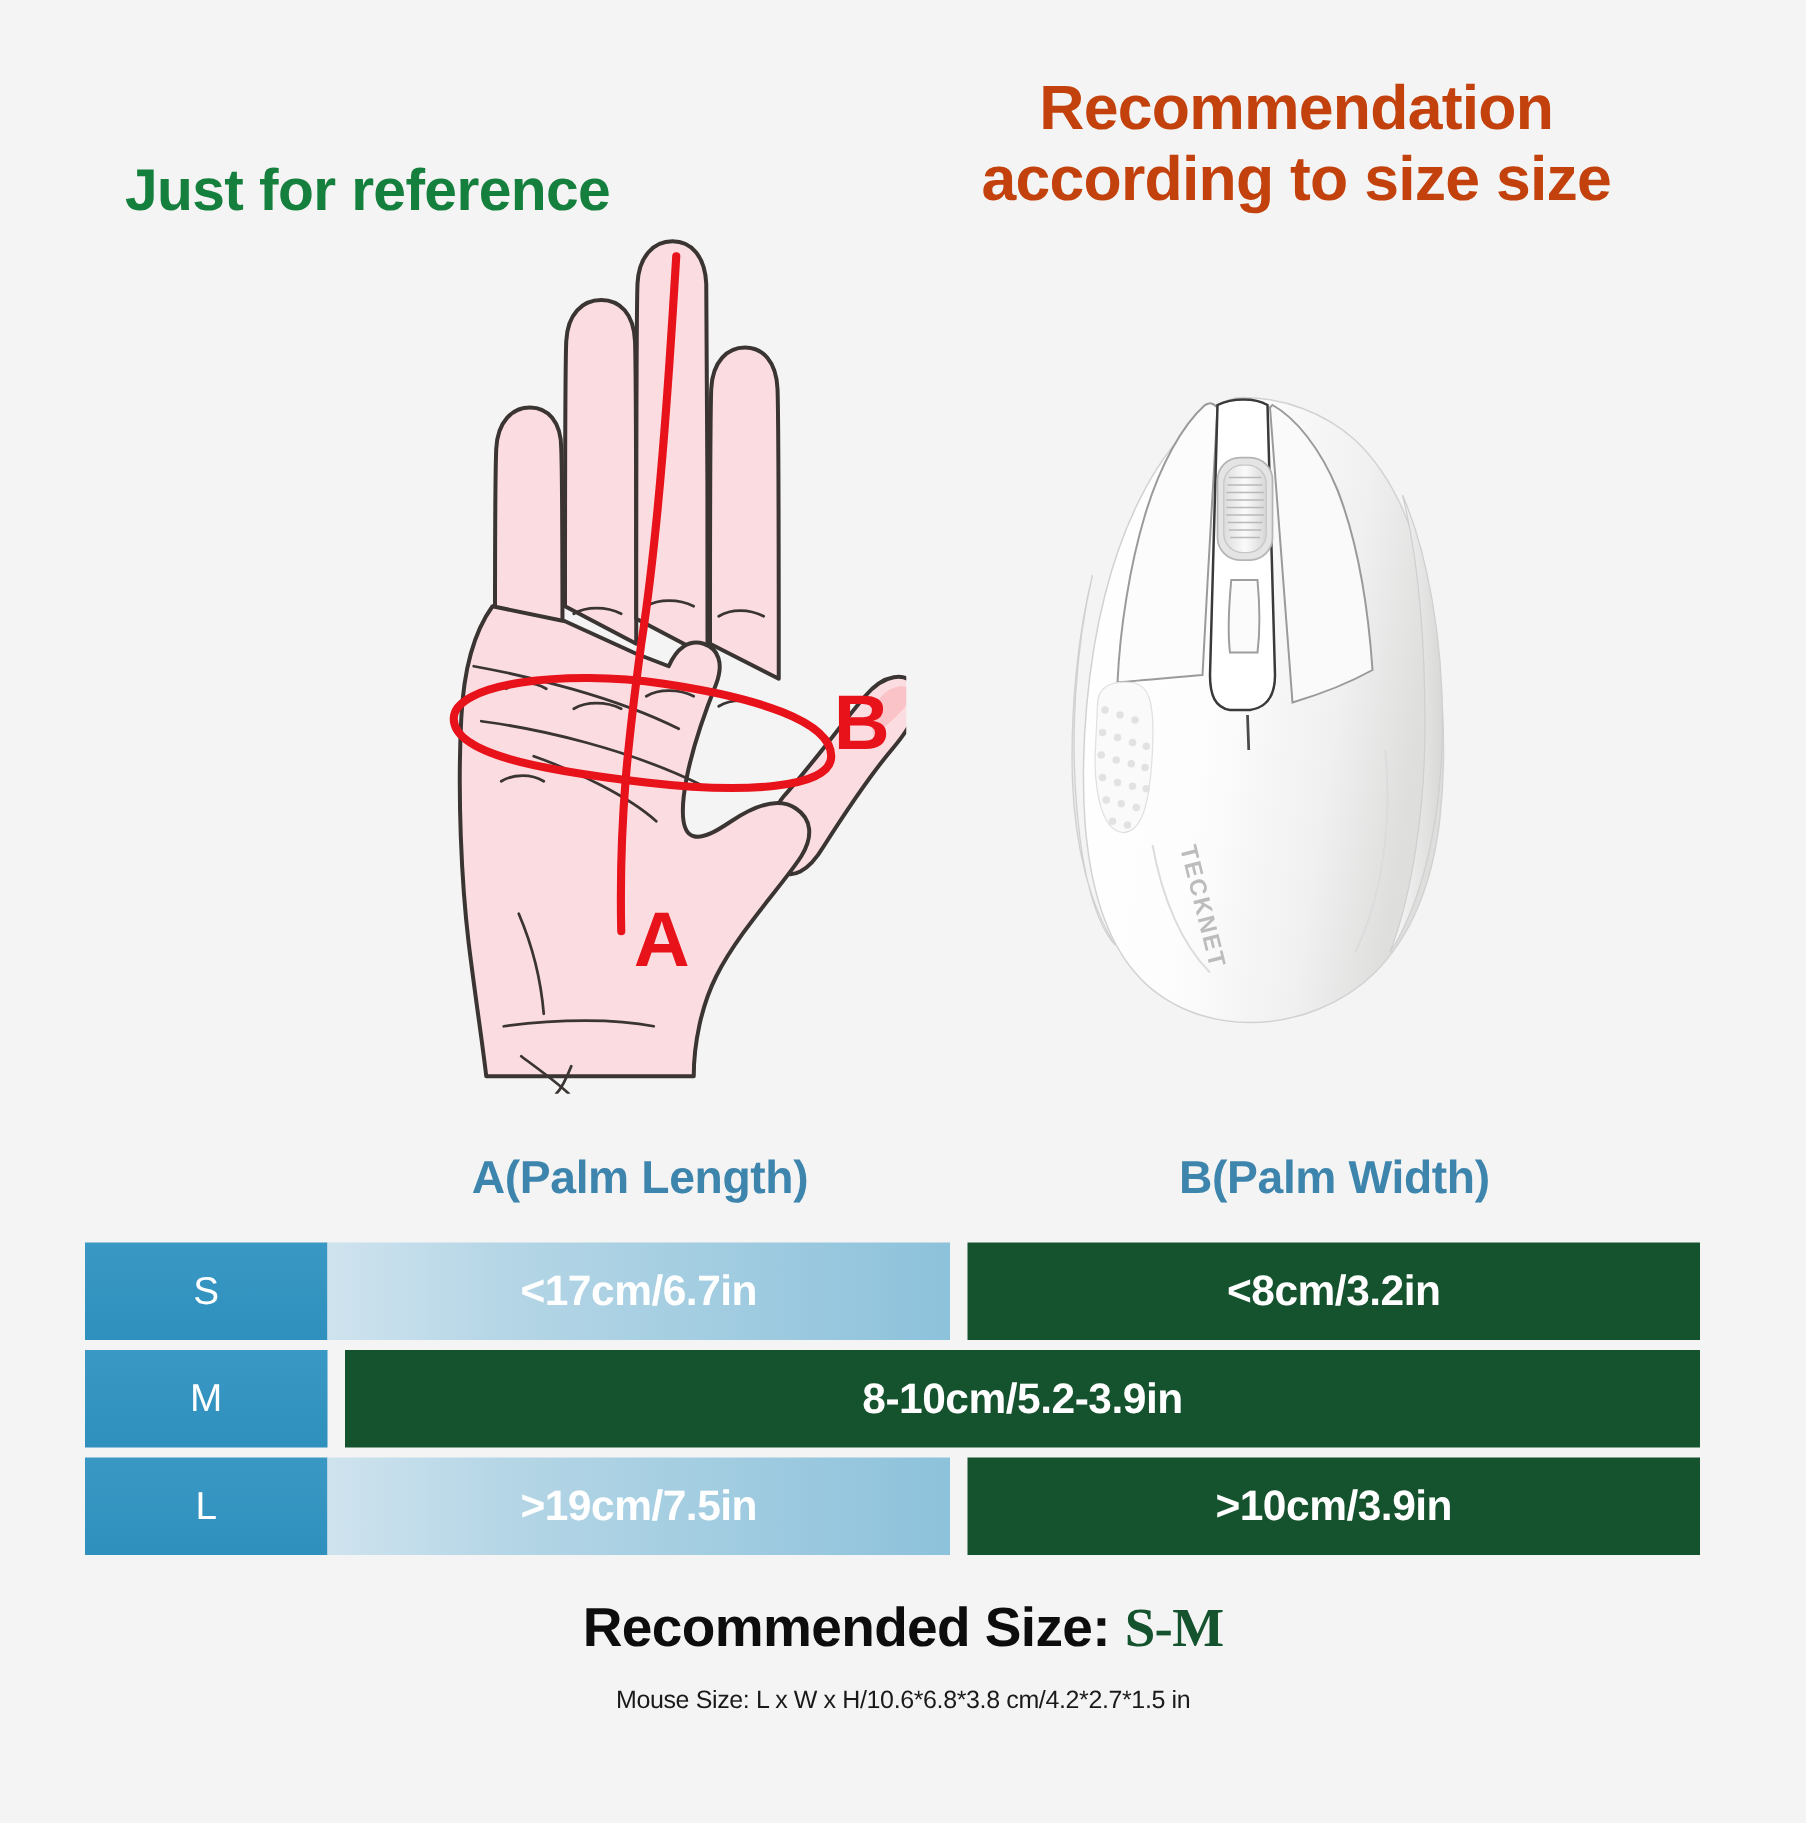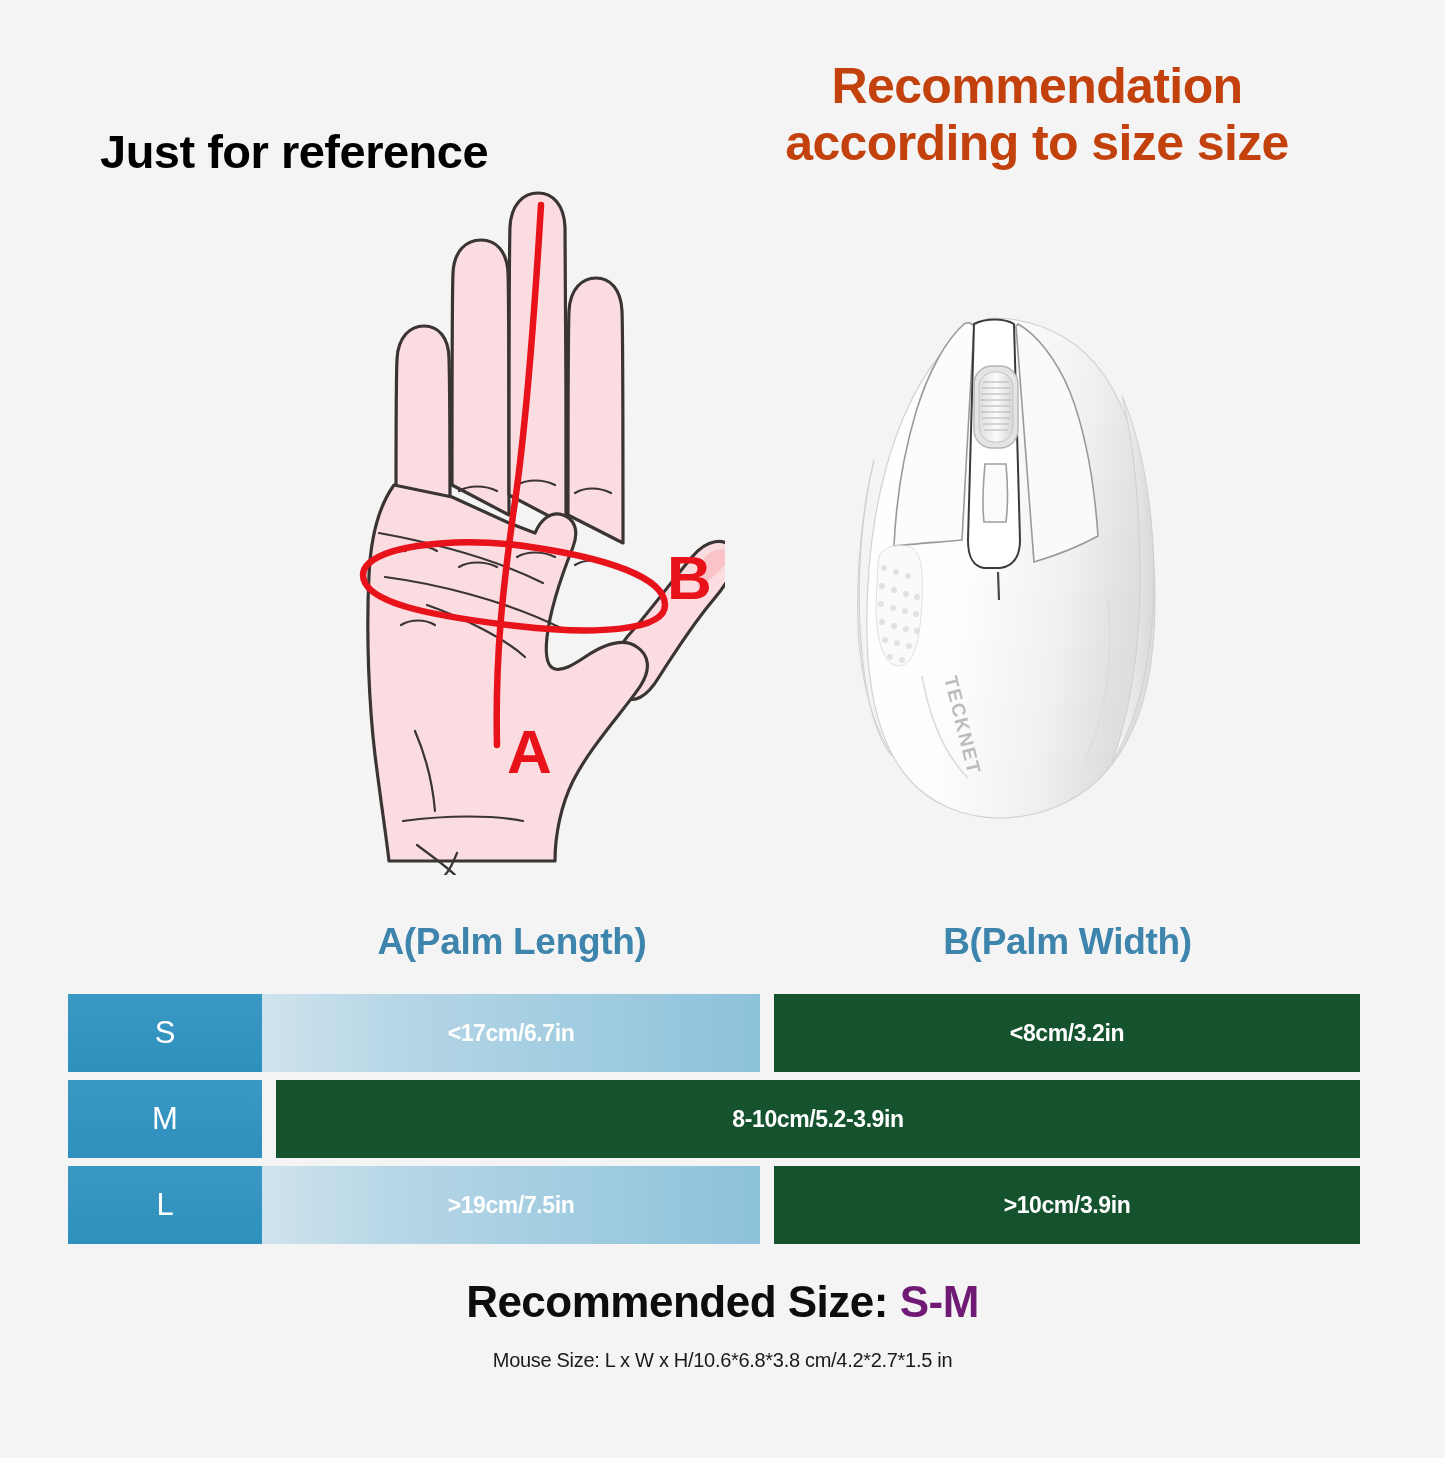--- a/index.html
+++ b/index.html
@@ -8,21 +8,21 @@
     background: #f4f4f4;
     font-family: "Liberation Sans", sans-serif;
     overflow: hidden;
   }
   .page { position: relative; width: 1445px; height: 1458px; background: #f4f4f4; }
 
   
   .ref-title {
     position: absolute; left: 100px; top: 124px;
     font-size: 47px; font-weight: 700; letter-spacing: -0.5px;
-    color: #000000; white-space: nowrap;
+    color: #15803d; white-space: nowrap;
   }
   .rec-title {
     position: absolute; left: 672px; top: 58px; width: 730px;
     text-align: center; color: #c2410c;
     font-size: 50px; font-weight: 700; line-height: 1.14;
     letter-spacing: -0.6px;
   }
   .rec-title .l2 { display: block; }
 
   
@@ -48,40 +48,40 @@
   }
   .trow { display: flex; height: 78px; gap: 0; }
   .tlabel {
     width: 194px; flex: 0 0 194px;
     background: linear-gradient(180deg,#3a98c4 0%,#2f90bd 100%);
     color: #ffffff; font-size: 31px; font-weight: 400;
     display: flex; align-items: center; justify-content: center;
   }
   .tval {
     display: flex; align-items: center; justify-content: center;
-    color: #ffffff; font-size: 23px; font-weight: 700;
+    color: #ffffff; font-size: 34px; font-weight: 700;
     letter-spacing: -0.4px; white-space: nowrap;
   }
   .tval.a {
     flex: 0 0 498px;
     background: linear-gradient(90deg,#cfe3ee 0%,#b5d6e6 28%,#8dc2db 100%);
   }
   .spacer { flex: 0 0 14px; }
   .tval.b {
     flex: 1 1 auto;
     background: #14532d;
   }
 
   
   .rec-size {
     position: absolute; left: 0; top: 1277px; width: 1445px;
     text-align: center; font-size: 44px; font-weight: 700;
     color: #0d0d0d; letter-spacing: -0.5px;
   }
-  .rec-size .val { color: #701a75; }
+  .rec-size .val { color: #14532d; font-family: Liberation Serif, serif; }
   .mouse-size {
     position: absolute; left: 0; top: 1349px; width: 1445px;
     text-align: center; font-size: 20px; font-weight: 400;
     color: #1a1a1a; letter-spacing: -0.3px;
   }
 </style>
 </head>
 <body>
 
 <div class="page">

